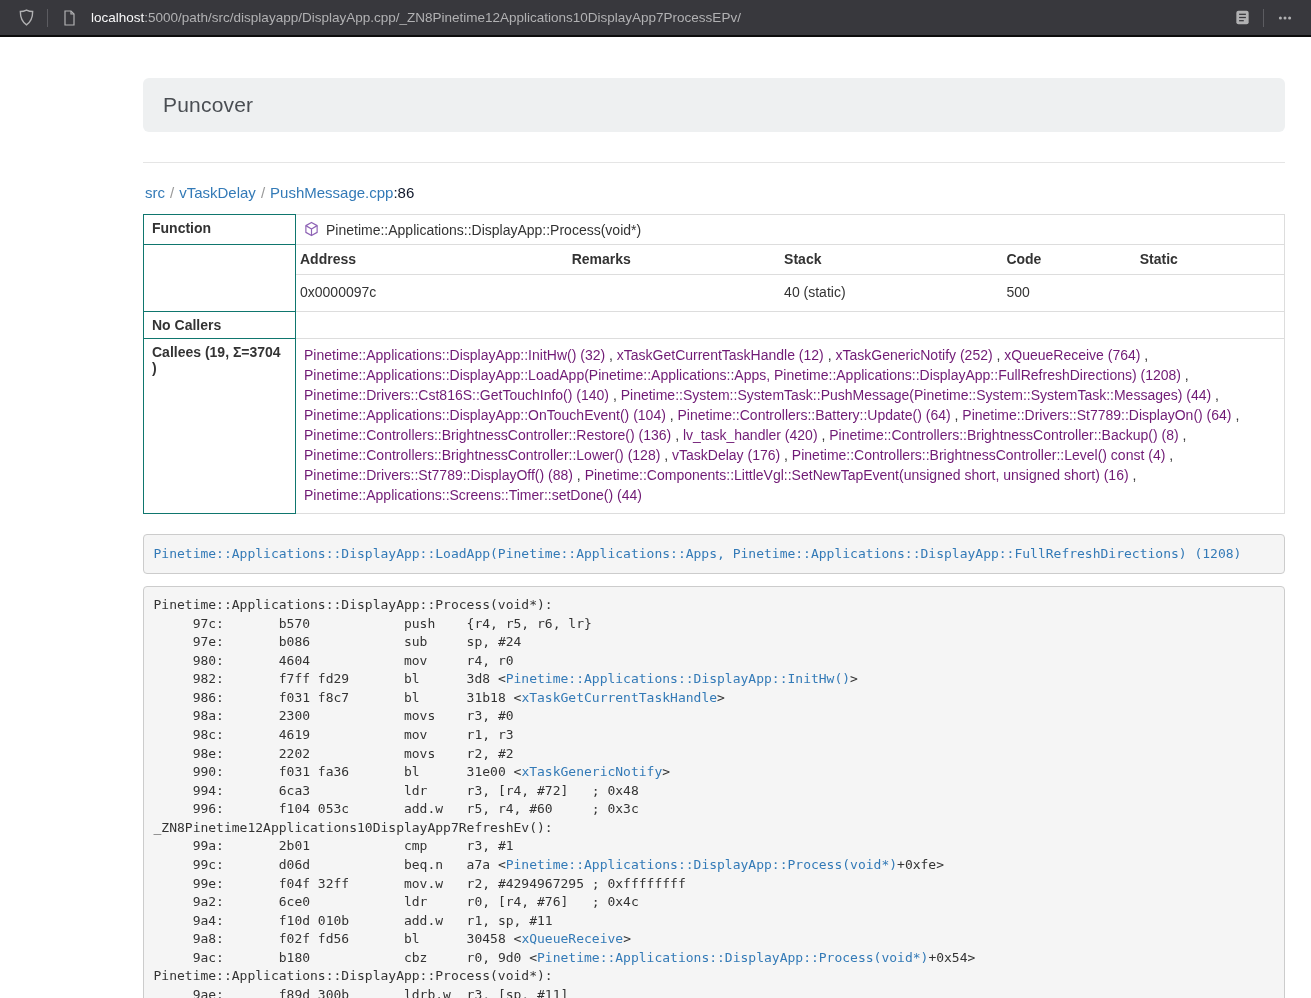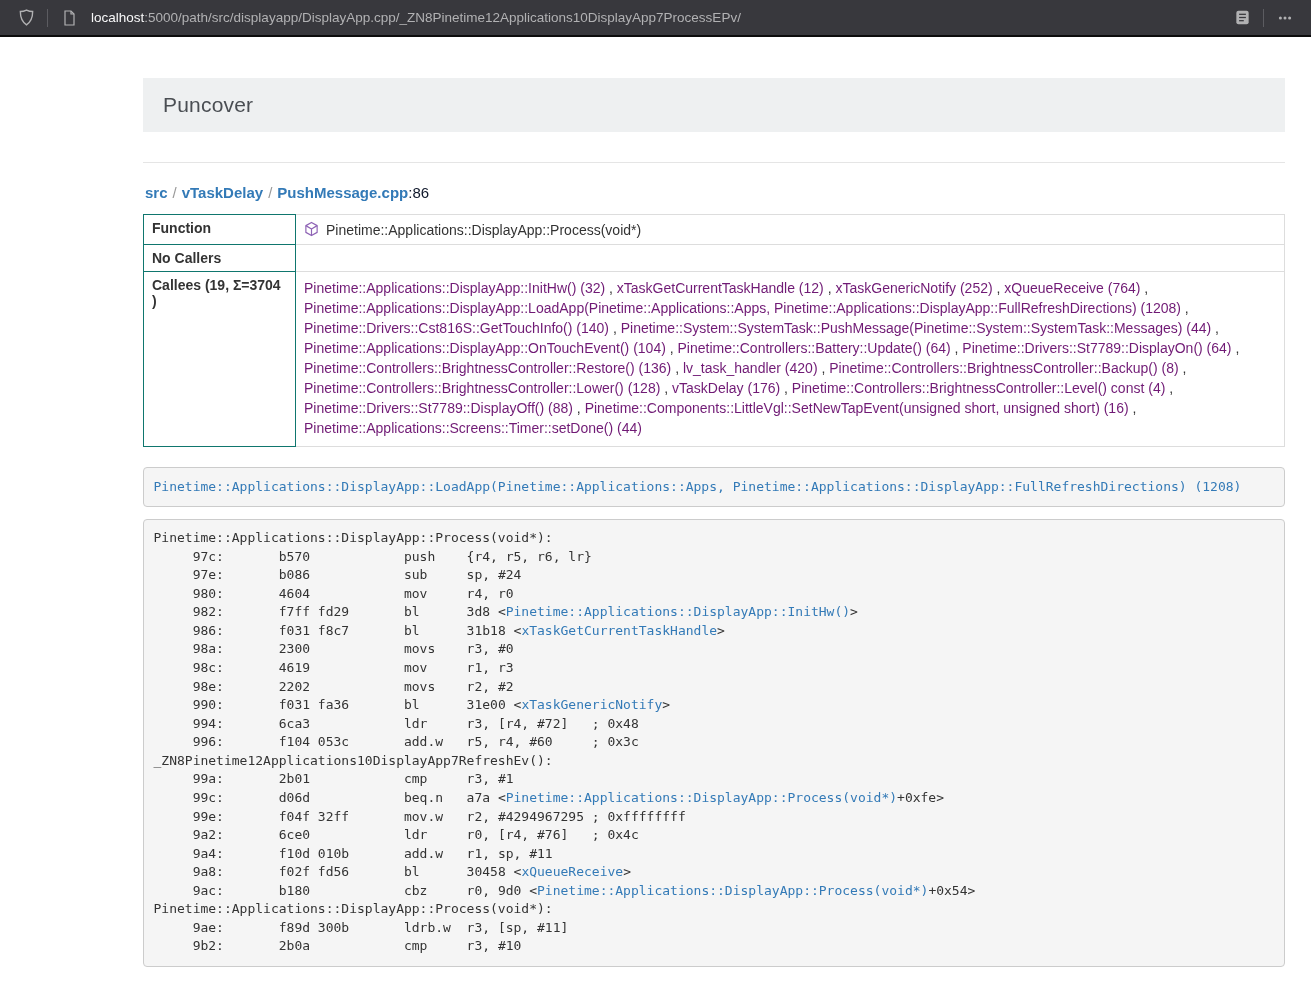--- a/index.html
+++ b/index.html
@@ -20,27 +20,27 @@
     width: 28px; height: 26px; flex: 0 0 auto; cursor: default; }
   .vsep { width: 1px; height: 18px; background: #5c5c61; margin: 0 7px; flex: 0 0 auto; }
   .url-text {
     font-size: 13.5px; color: #b1b1b3; margin-left: 8px;
     white-space: nowrap; overflow: hidden; flex: 1 1 auto;
   }
   .url-text .host { color: #f9f9fa; }
   
   .container { margin-left: 143px; width: 1142px; }
   .jumbotron {
-    margin-top: 41px; background: #eef0f1; border-radius: 0;
+    margin-top: 41px; background: #eef0f1; border-radius: 6px;
     padding: 15px 20px;
   }
   .jumbotron h1 { font-size: 21px; font-weight: 400; color: #4a4e53; letter-spacing: 0.2px; }
   hr.rule { border: none; border-top: 1px solid #e5e5e5; margin: 30px 0 0 0; }
   .breadcrumb { font-size: 15px; margin: 21px 0 13px 2px; color: #999; }
-  .breadcrumb a { color: #337ab7; text-decoration: none; font-weight: bold; }
+  .breadcrumb a { color: #337ab7; text-decoration: none; }
   .breadcrumb .sep { margin: 0 5px; color: #999; }
   .breadcrumb .line-no { color: #0f172a; }
   
   table.main {
     width: 100%; border-collapse: collapse; font-size: 14px; color: #333;
     border: 1px solid #ddd;
   }
   table.main > tbody > tr > th.rowlabel {
     width: 152px; text-align: left; vertical-align: top;
     font-weight: bold; padding: 5px 8px;
@@ -131,20 +131,45 @@
         <td class="rowcontent">
           <span class="fn-cell">
             <span class="cube">
               <svg width="15" height="16" viewBox="0 0 16 16">
                 <path d="M8 1 L14 4.4 V11.6 L8 15 L2 11.6 V4.4 Z" fill="none" stroke="#8e63b5" stroke-width="1.25" stroke-linejoin="round"></path>
                 <path d="M2 4.4 L8 7.9 L14 4.4 M8 7.9 V15" fill="none" stroke="#8e63b5" stroke-width="1.25" stroke-linejoin="round"></path>
               </svg>
             </span>
             <span>Pinetime::Applications::DisplayApp::Process(void*)</span>
           </span>
+        </td>
+      </tr>
+      <tr>
+        <th class="rowlabel"></th>
+        <td class="rowcontent no-pad">
+          <table class="inner">
+            <thead>
+              <tr>
+                <th class="col-address">Address</th>
+                <th class="col-remarks">Remarks</th>
+                <th class="col-stack">Stack</th>
+                <th class="col-code">Code</th>
+                <th class="col-static">Static</th>
+              </tr>
+            </thead>
+            <tbody>
+              <tr>
+                <td>0x0000097c</td>
+                <td></td>
+                <td>40 (static)</td>
+                <td>500</td>
+                <td></td>
+              </tr>
+            </tbody>
+          </table>
         </td>
       </tr>
       <tr>
         <th class="rowlabel">No Callers</th>
         <td class="rowcontent"></td>
       </tr>
       <tr>
         <th class="rowlabel">Callees (19, Σ=3704 )</th>
         <td class="rowcontent callees-cell"><a href="#">Pinetime::Applications::DisplayApp::InitHw() (32)</a><span class="csep"> , </span><a href="#">xTaskGetCurrentTaskHandle (12)</a><span class="csep"> , </span><a href="#">xTaskGenericNotify (252)</a><span class="csep"> , </span><a href="#">xQueueReceive (764)</a><span class="csep"> , </span><a href="#">Pinetime::Applications::DisplayApp::LoadApp(Pinetime::Applications::Apps, Pinetime::Applications::DisplayApp::FullRefreshDirections) (1208)</a><span class="csep"> , </span><a href="#">Pinetime::Drivers::Cst816S::GetTouchInfo() (140)</a><span class="csep"> , </span><a href="#">Pinetime::System::SystemTask::PushMessage(Pinetime::System::SystemTask::Messages) (44)</a><span class="csep"> , </span><a href="#">Pinetime::Applications::DisplayApp::OnTouchEvent() (104)</a><span class="csep"> , </span><a href="#">Pinetime::Controllers::Battery::Update() (64)</a><span class="csep"> , </span><a href="#">Pinetime::Drivers::St7789::DisplayOn() (64)</a><span class="csep"> , </span><a href="#">Pinetime::Controllers::BrightnessController::Restore() (136)</a><span class="csep"> , </span><a href="#">lv_task_handler (420)</a><span class="csep"> , </span><a href="#">Pinetime::Controllers::BrightnessController::Backup() (8)</a><span class="csep"> , </span><a href="#">Pinetime::Controllers::BrightnessController::Lower() (128)</a><span class="csep"> , </span><a href="#">vTaskDelay (176)</a><span class="csep"> , </span><a href="#">Pinetime::Controllers::BrightnessController::Level() const (4)</a><span class="csep"> , </span><a href="#">Pinetime::Drivers::St7789::DisplayOff() (88)</a><span class="csep"> , </span><a href="#">Pinetime::Components::LittleVgl::SetNewTapEvent(unsigned short, unsigned short) (16)</a><span class="csep"> , </span><a href="#">Pinetime::Applications::Screens::Timer::setDone() (44)</a></td>
       </tr>

